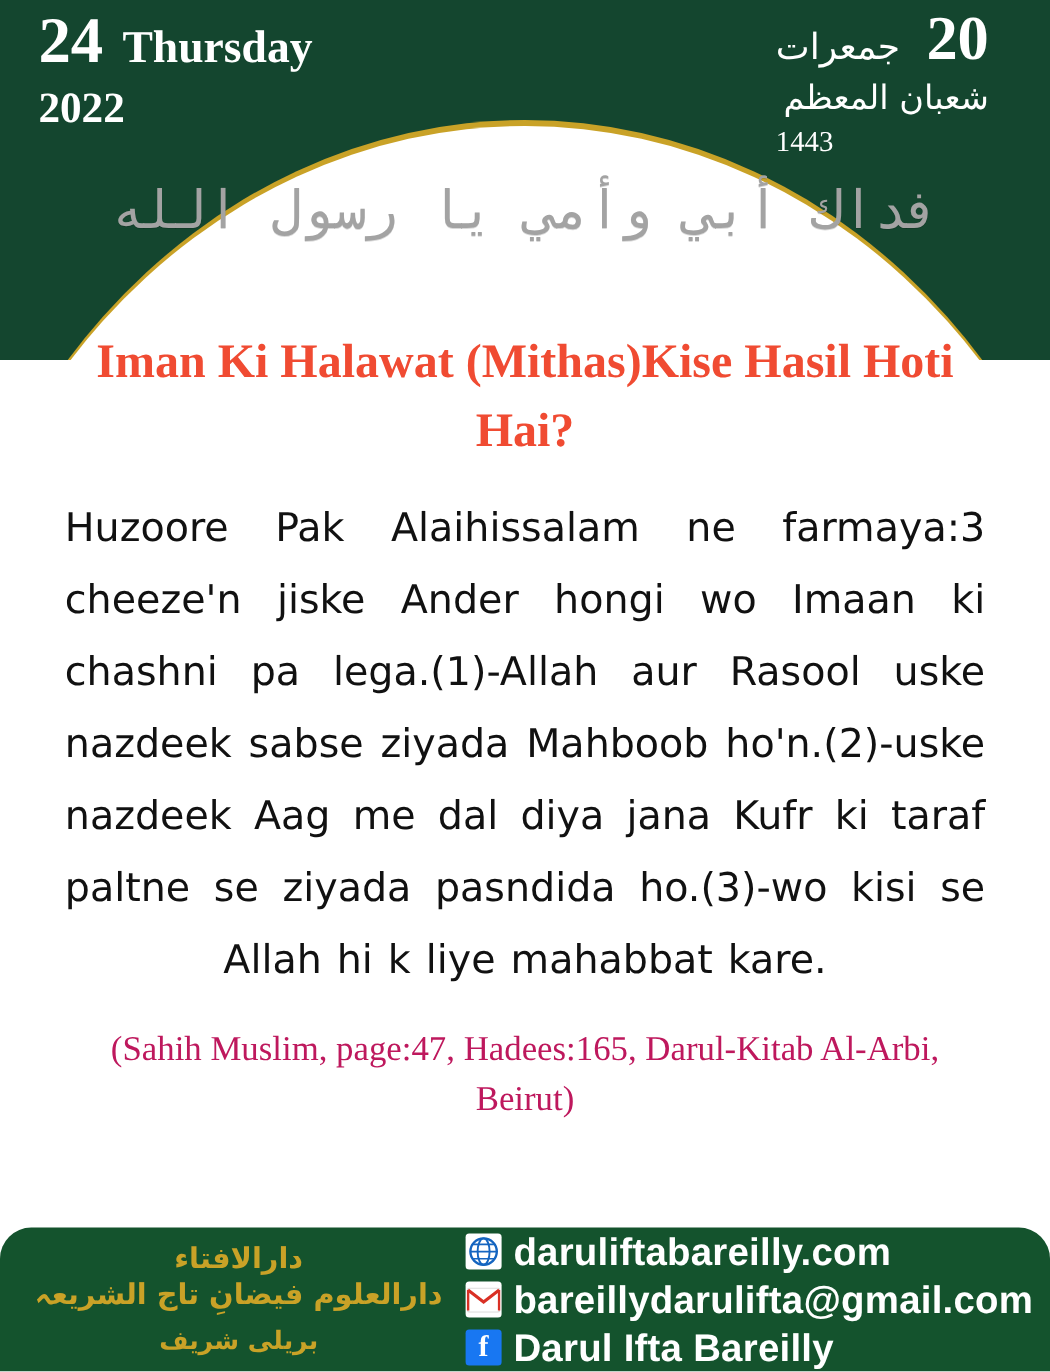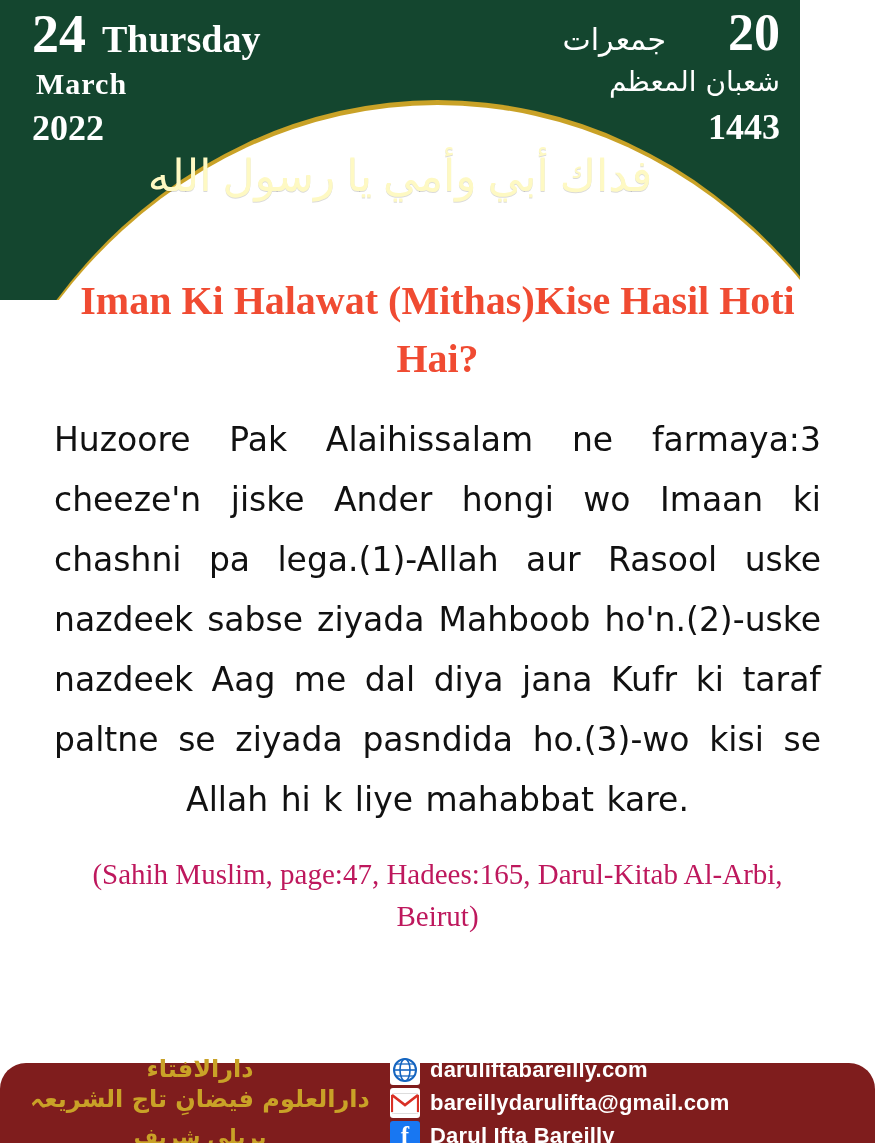--- a/index.html
+++ b/index.html
@@ -16,21 +16,21 @@
     position: relative;
     width: 875px;
     height: 1143px;
     background: #ffffff;
     overflow: hidden;
   }
 
   
   .header {
     position: relative;
-    width: 800px;
+    width: 875px;
     height: 300px;
     background: #14462f;
     overflow: hidden;
   }
   
   .arch {
     position: absolute;
     left: -60px;
     right: -60px;
     bottom: -360px;
@@ -76,66 +76,64 @@
   }
   .hdr-year {
     font-family: "Liberation Serif", serif;
     font-weight: bold;
     font-size: 36px;
     margin-top: 6px;
   }
 
   .hdr-right {
     position: absolute;
-    right: 20px;
+    right: 51px;
     top: 6px;
     color: #ffffff;
-    text-align: right;
     z-index: 4;
   }
   .hdr-hijriwrap {
     display: flex;
     align-items: baseline;
     justify-content: flex-end;
     gap: 22px;
   }
   .hdr-hijri-ar {
     font-family: "DejaVu Sans", sans-serif;
     font-size: 30px;
     direction: rtl;
   }
   .hdr-hijri-num {
     font-family: "Liberation Serif", serif;
     font-weight: bold;
     font-size: 52px;
     line-height: 1.05;
-    margin-left: 40px;
   }
   .hdr-month-ar {
     font-family: "DejaVu Sans", sans-serif;
     font-size: 28px;
     direction: rtl;
     margin-top: 4px;
   }
   .hdr-hijri-year {
     font-family: "Liberation Serif", serif;
-    font-weight: bold;
-    font-size: 36px;
+    font-weight: normal;
+    font-size: 24px;
     margin-top: 8px;
   }
 
   .calligraphy {
     position: absolute;
     left: 0;
     right: 0;
     top: 150px;
     text-align: center;
     z-index: 5;
-    color: #fef9c3;
-    font-family: Liberation Serif, serif;
+    color: #a3a3a3;
+    font-family: Liberation Mono, monospace;
     font-size: 44px;
     direction: rtl;
     text-shadow: 0 1px 0 rgba(0,0,0,0.15);
   }
 
   
   .content {
     position: absolute;
     top: 272px;
     left: 0;
@@ -173,22 +171,22 @@
     color: #be185d;
     padding: 0 60px;
   }
 
   
   .footer {
     position: absolute;
     left: 0;
     bottom: 0;
     width: 875px;
-    height: 80px;
-    background: #7f1d1d;
+    height: 120px;
+    background: #14532d;
     border-radius: 26px 26px 0 0;
     display: flex;
     align-items: center;
     padding: 4px 14px 4px 10px;
   }
   .footer-left {
     width: 380px;
     color: #c9a227;
     direction: rtl;
     text-align: center;
@@ -208,21 +206,21 @@
   }
   .contact-row {
     display: flex;
     align-items: center;
     gap: 10px;
   }
   .contact-text {
     color: #ffffff;
     font-family: "Liberation Sans", sans-serif;
     font-weight: bold;
-    font-size: 22px;
+    font-size: 32px;
     letter-spacing: 0.2px;
   }
   .ic {
     width: 30px;
     height: 30px;
     flex: 0 0 30px;
     display: flex;
     align-items: center;
     justify-content: center;
     border-radius: 3px;
@@ -238,21 +236,20 @@
 
 <div class="card">
 
   <div class="header">
 
     <div class="hdr-left">
       <div class="hdr-daywrap">
         <span class="hdr-daynum">24</span>
         <span class="hdr-dayname">Thursday</span>
       </div>
-      <div class="hdr-month">March</div>
       <div class="hdr-year">2022</div>
     </div>
 
     <div class="hdr-right">
       <div class="hdr-hijriwrap">
         <span class="hdr-hijri-ar">جمعرات</span>
         <span class="hdr-hijri-num">20</span>
       </div>
       <div class="hdr-month-ar">شعبان المعظم</div>
       <div class="hdr-hijri-year">1443</div>

